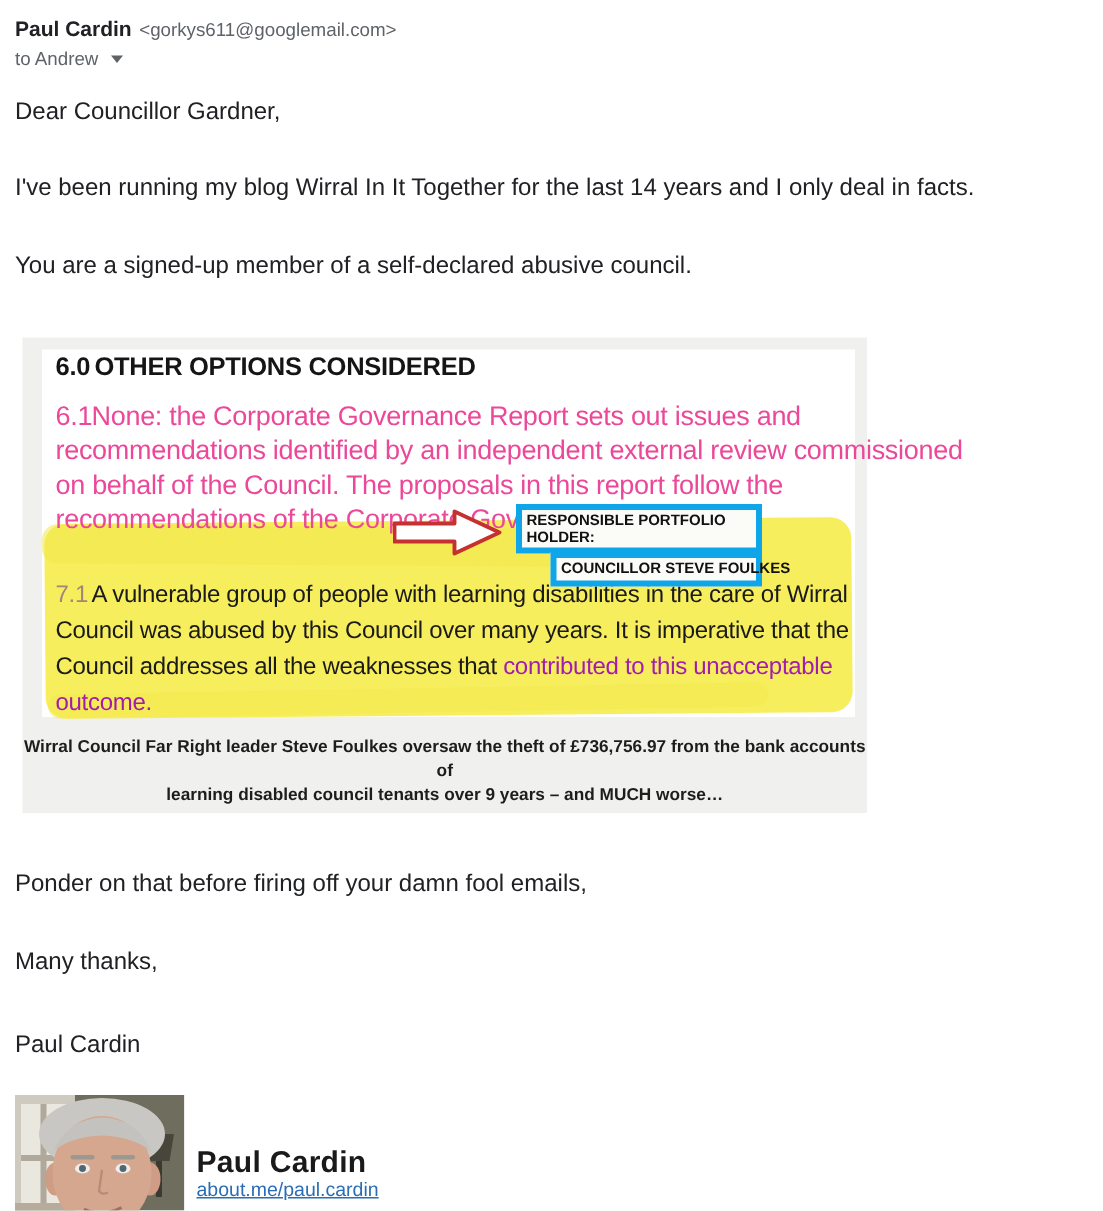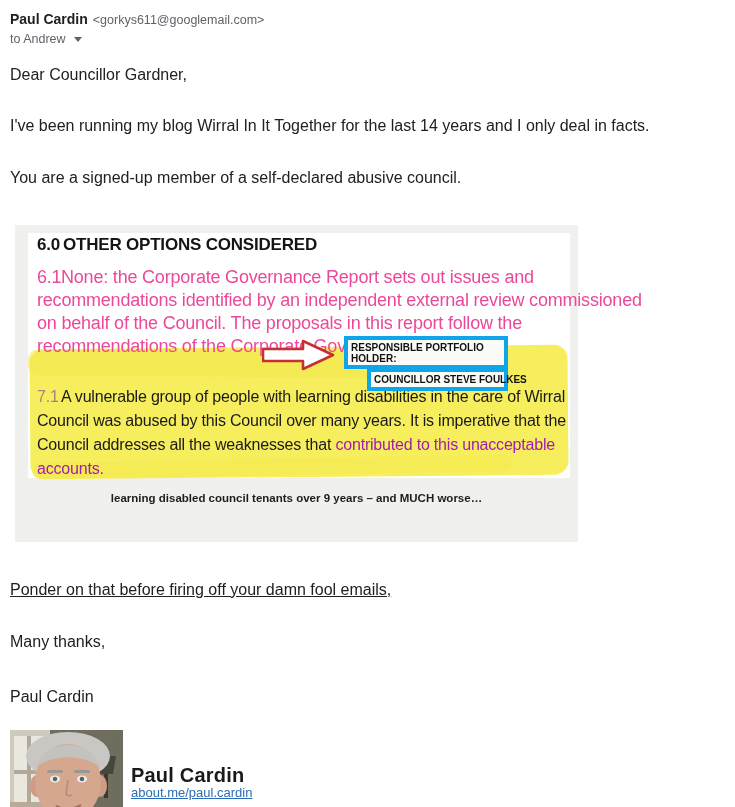--- a/index.html
+++ b/index.html
@@ -17,21 +17,21 @@
     font-family:"Liberation Sans", sans-serif;color:var(--body-text);
   }
   
   .hdr-name{position:absolute;top:10px;left:10px;font-size:14px;font-weight:bold;line-height:18px;color:#202124;}
   .hdr-email{font-weight:normal;font-size:12.5px;color:var(--muted-gray);margin-left:5px;}
   .hdr-to{position:absolute;top:31px;left:10px;font-size:12.5px;line-height:16px;color:var(--muted-gray);cursor:pointer;}
   .tri{display:inline-block;width:0;height:0;border-left:4px solid transparent;border-right:4px solid transparent;border-top:5px solid var(--muted-gray);margin-left:8px;vertical-align:middle;}
   
   .para{position:absolute;left:10px;font-size:16px;line-height:21px;color:var(--body-text);white-space:nowrap;}
   .p-greet{top:64px;} .p-blog{top:115px;} .p-member{top:167px;}
-  .p-ponder{top:579px;text-decoration:underline;} .p-thanks{top:631px;} .p-signoff{top:686px;}
+  .p-ponder{top:579px;} .p-thanks{top:631px;} .p-signoff{top:686px;}
   
   .attachment{position:absolute;left:15px;top:225px;width:563px;height:317px;background:var(--image-bg-gray);}
   .doc{position:absolute;left:13px;top:8px;width:542px;height:245px;background:#fff;filter:blur(0.4px);}
   .hl-main{position:absolute;left:2px;top:114px;width:538px;height:130px;background:var(--highlight-yellow);border-radius:14px;transform:rotate(-0.5deg);}
   .hl-top{position:absolute;left:0px;top:118px;width:430px;height:26px;background:#f2e74b;opacity:.55;border-radius:10px;transform:rotate(.4deg);}
   .hl-bot{position:absolute;left:4px;top:226px;width:480px;height:16px;background:#f2e74b;opacity:.5;border-radius:8px;transform:rotate(-1deg);}
   .doc-heading{position:absolute;left:9px;top:2px;font-size:17px;font-weight:bold;letter-spacing:-0.2px;color:#151515;white-space:nowrap;}
   .doc-heading .num{display:inline-block;width:26px;}
   .doc-p1{position:absolute;left:9px;top:33px;font-size:18px;line-height:23px;letter-spacing:-0.2px;color:#ec4899;white-space:nowrap;}
   .doc-p1 .num{display:inline-block;width:24px;}
@@ -78,37 +78,38 @@
     <div class="doc-p1">
       <div><span class="num">6.1</span><span>None: the Corporate Governance Report sets out issues and</span></div>
       <div>recommendations identified by an independent external review commissioned</div>
       <div>on behalf of the Council. The proposals in this report follow the</div>
       <div>recommendations of the Corporate Governance Report.</div>
     </div>
     <div class="doc-p2">
       <div><span class="num">7.1</span><span>A vulnerable group of people with learning disabilities in the care of Wirral</span></div>
       <div>Council was abused by this Council over many years. It is imperative that the</div>
       <div><span>Council addresses all the weaknesses that </span><span class="olive">contributed to this unacceptable</span></div>
-      <div><span class="olive">accounts.</span></div>
+      <div><span class="olive">outcome.</span></div>
     </div>
 
     <svg class="arrow" viewBox="0 0 74 34">
       <polygon points="1,11 41,11 41,3 71,17 41,31 41,23 1,23" fill="#ffffff" stroke="#c53131" stroke-width="2.6" stroke-linejoin="round"></polygon>
     </svg>
 
     <div class="callout">
       <div class="cbox">
         <div>RESPONSIBLE PORTFOLIO</div>
         <div>HOLDER:</div>
       </div>
       <div class="cbox cbox2">COUNCILLOR STEVE FOULKES</div>
     </div>
   </div>
 
   <div class="caption">
+    <div>Wirral Council Far Right leader Steve Foulkes oversaw the theft of £736,756.97 from the bank accounts of</div>
     <div>learning disabled council tenants over 9 years – and MUCH worse…</div>
   </div>
 </div>
 
 <div class="para p-ponder">Ponder on that before firing off your damn fool emails,</div>
 <div class="para p-thanks">Many thanks,</div>
 <div class="para p-signoff">Paul Cardin</div>
 
 <div class="sig-photo">
   <svg viewBox="0 0 113 113" width="113" height="113">

